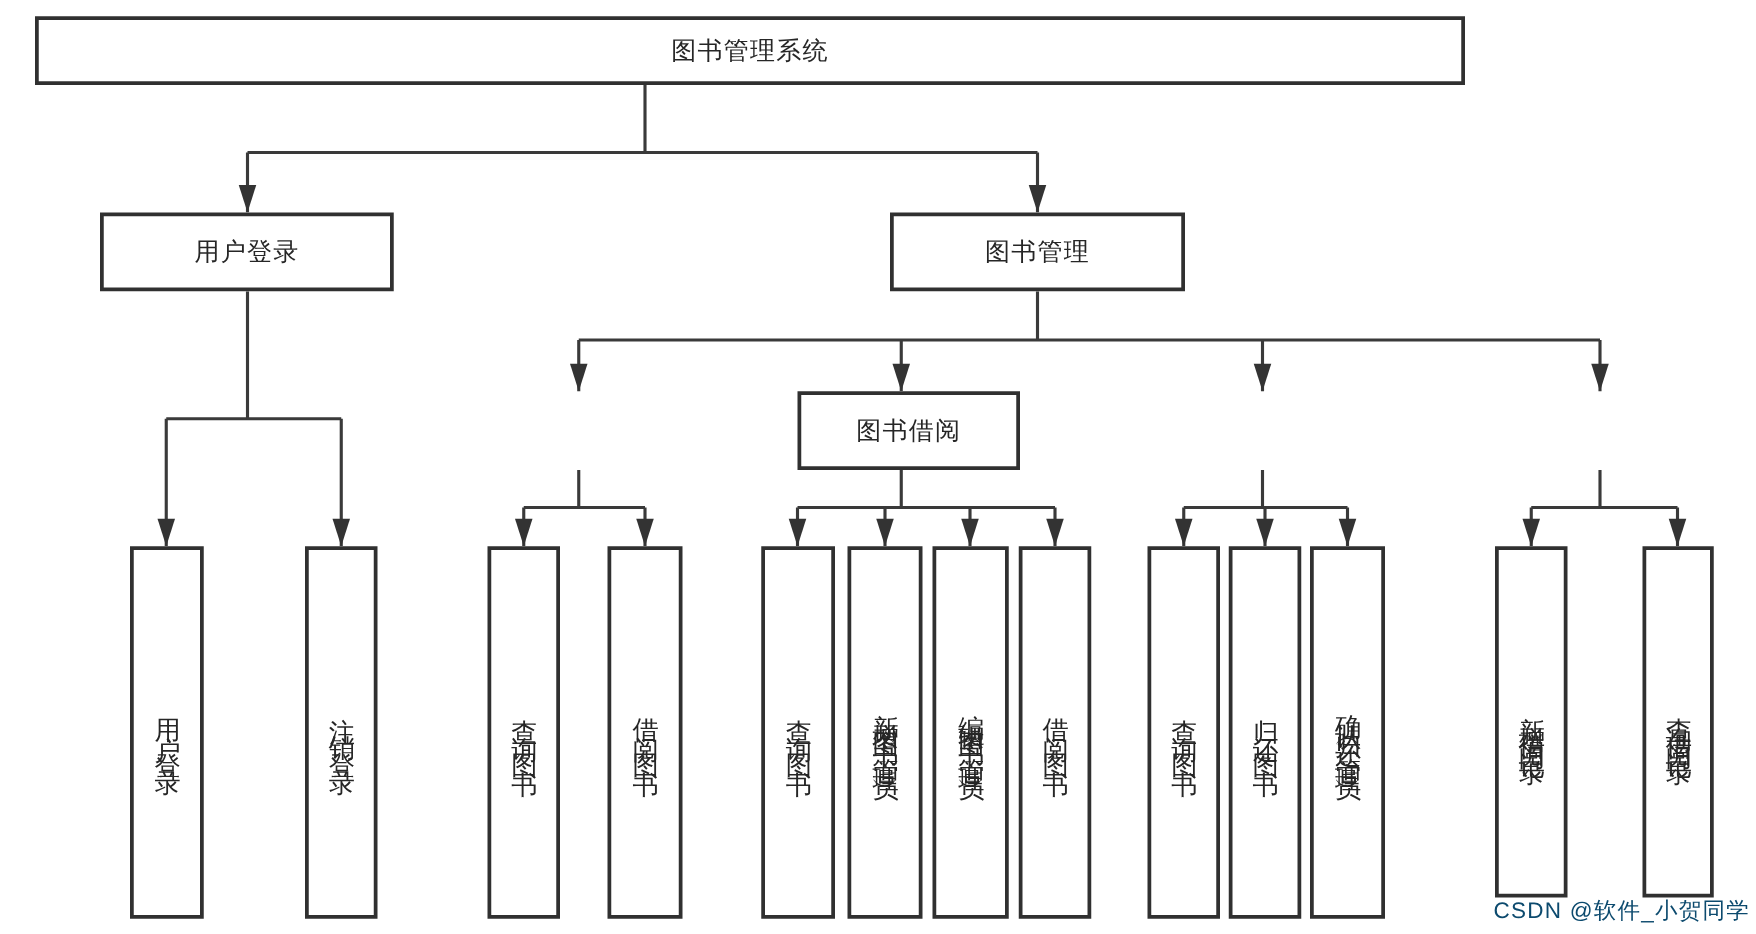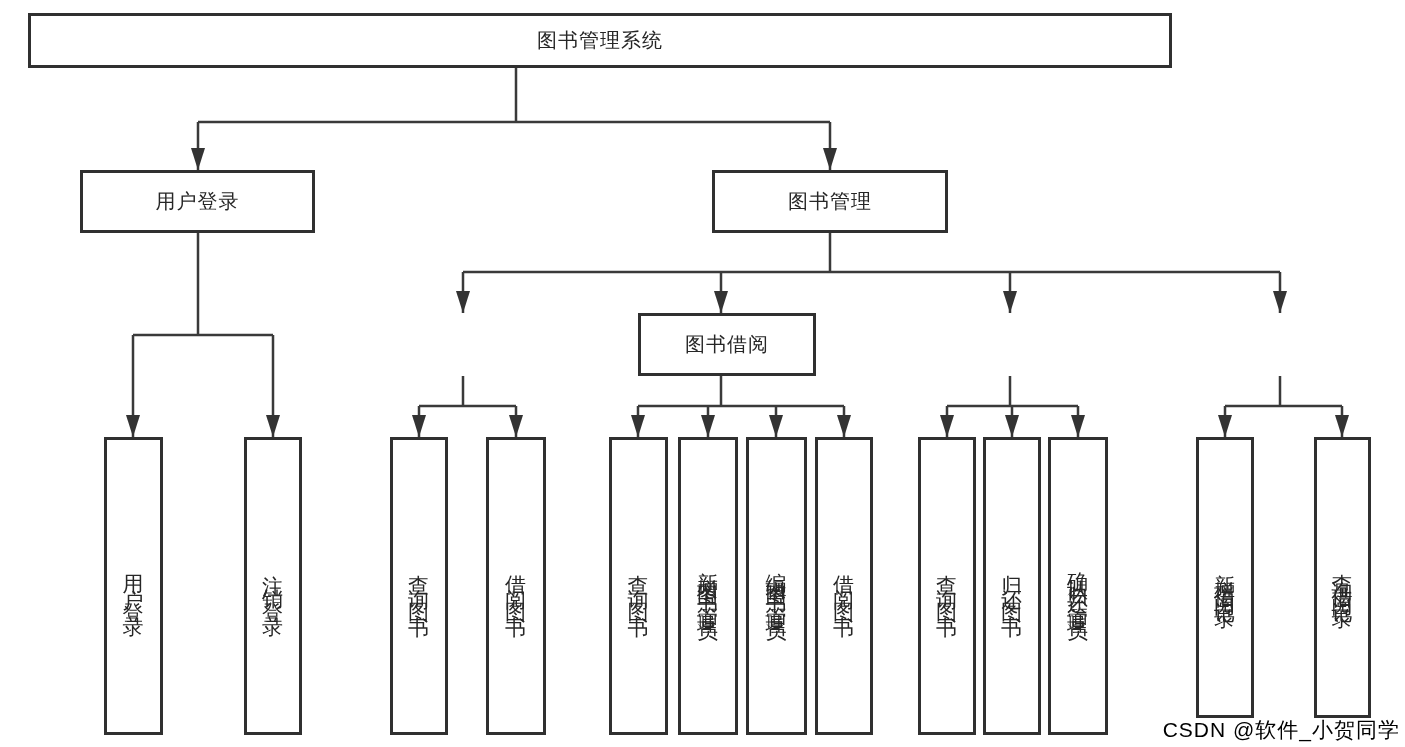--- a/index.html
+++ b/index.html
@@ -34,22 +34,22 @@
     text-orientation: mixed;
     font-size: 21px;
     letter-spacing: 14px;
     line-height: 1;
   }
   .v.long { letter-spacing: 7px; }
   .watermark {
     position: absolute;
     right: 5px;
     top: 716px;
-    font-size: 21px;
-    color: #000000;
+    font-size: 18px;
+    color: #0c4a6e;
     letter-spacing: 1px;
     white-space: nowrap;
   }
 </style>
 </head>
 <body>
 
 <div id="canvas">
 
   <svg id="wires" viewBox="0 0 1405 747" xmlns="http://www.w3.org/2000/svg">

